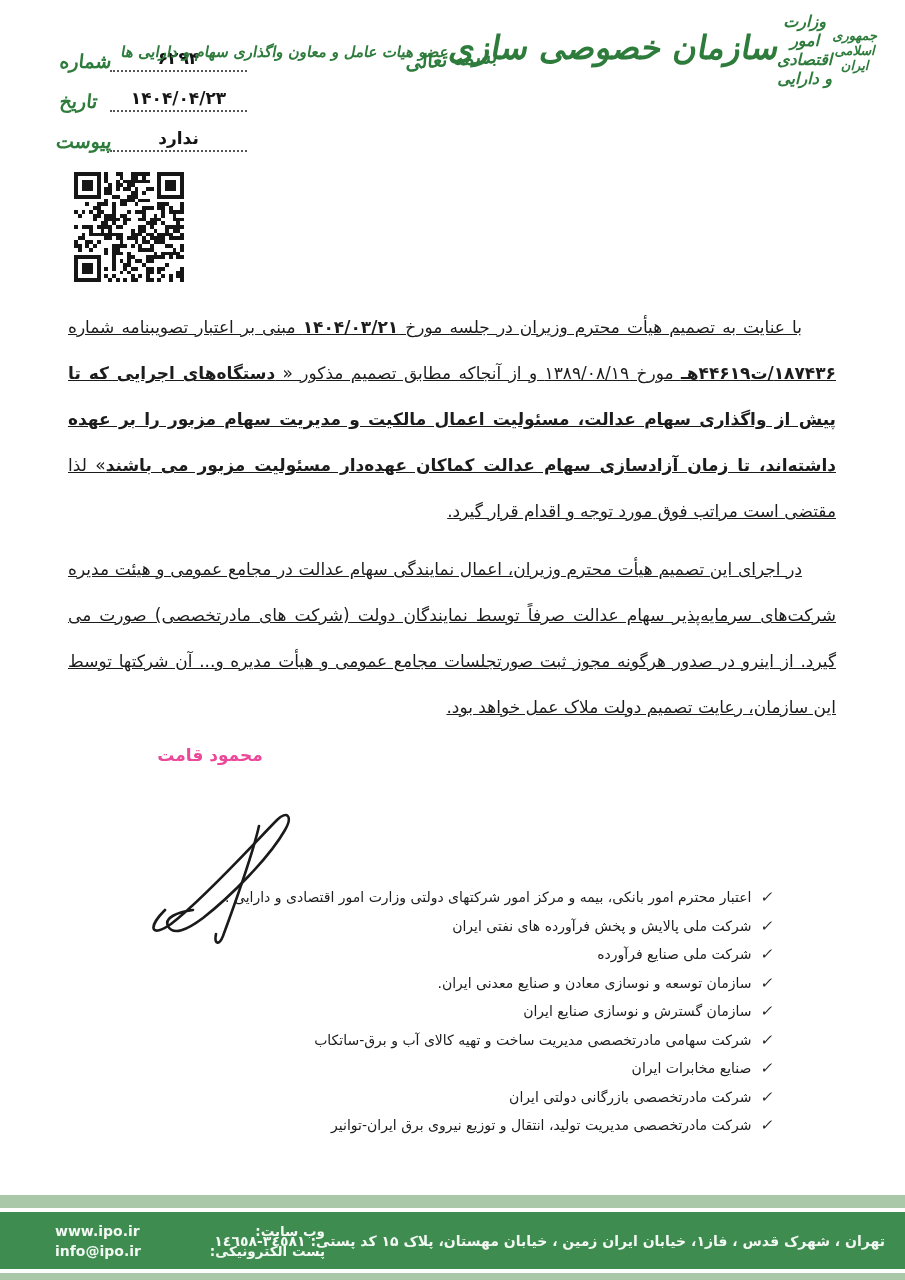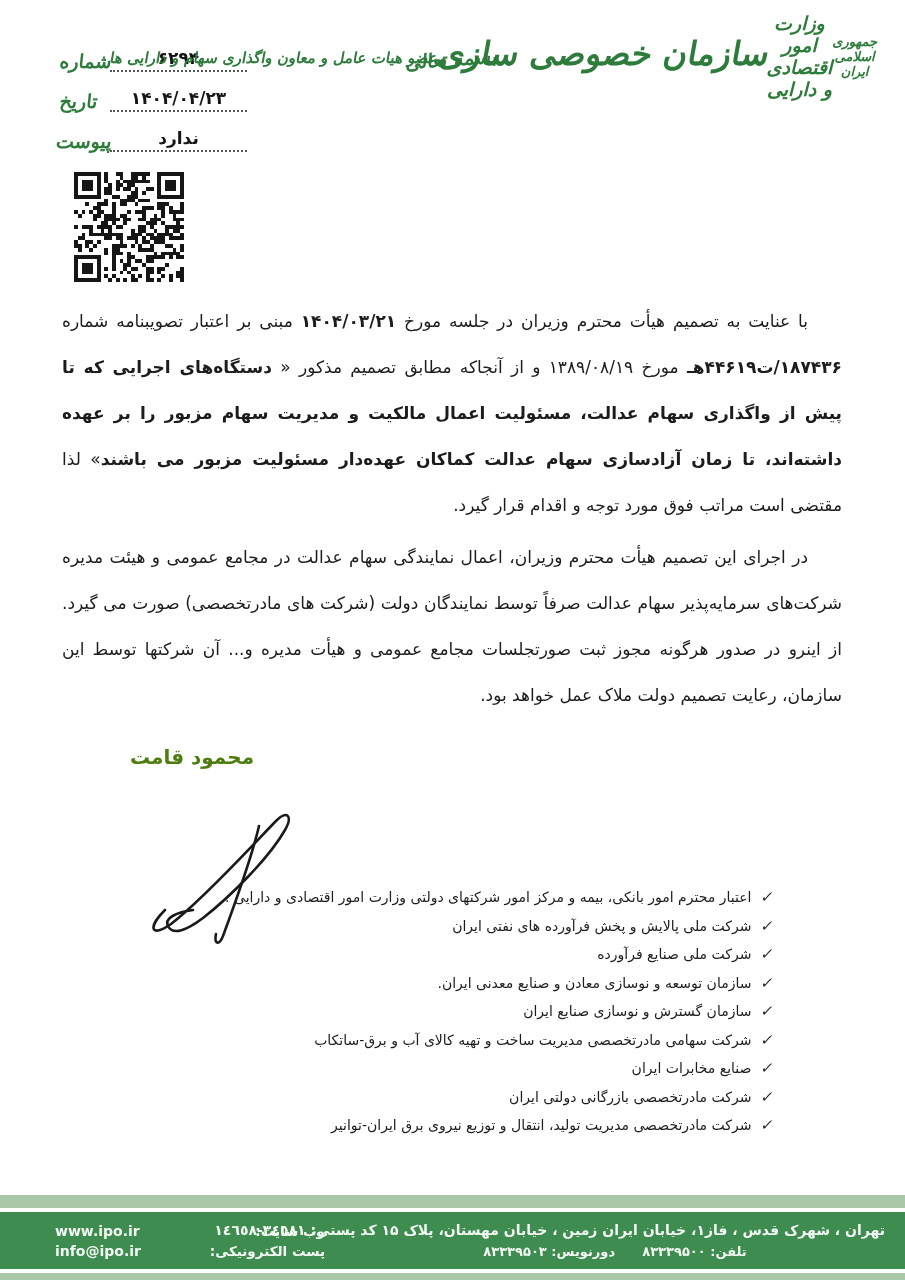--- a/index.html
+++ b/index.html
@@ -30,42 +30,42 @@
     color:#2e7c3c; font-size:19px; transform:rotate(-4deg) skewX(6deg);
   }
   
   .header-right {
     position:absolute; top:12px; right:28px; width:300px;
     display:flex; flex-direction:row; align-items:center; text-align:center;
     color:#2e7c3c;
   }
   .emblem { width:62px; height:76px; margin-bottom:4px; }
   .gov-line1 { font-family:"DejaVu Serif", serif; font-style:italic; font-size:13px; font-weight:bold; margin-bottom:3px; }
-  .gov-line2 { font-family:"DejaVu Serif", serif; font-style:italic; font-size:19px; font-weight:bold; margin-bottom:4px; }
+  .gov-line2 { font-family:"DejaVu Serif", serif; font-style:italic; font-size:16px; font-weight:bold; margin-bottom:4px; }
   .org-title {
     font-family:"DejaVu Serif", serif; font-style:italic; font-weight:bold;
     font-size:33px; line-height:40px; white-space:nowrap; transform:skewX(4deg);
     margin-bottom:8px;
   }
   .org-subtitle {
     font-family:"DejaVu Serif", serif; font-style:italic; font-weight:bold;
     font-size:15px; white-space:nowrap; transform:skewX(4deg);
   }
   
   .qr { position:absolute; top:172px; left:74px; width:110px; height:110px; }
   
   .body-text {
     position:absolute; top:292px; right:57px; width:792px;
     font-size:17px; line-height:46px; text-align:justify; direction:rtl;
   }
-  .body-text p { text-indent:34px; margin:6px; }
+  .body-text p { text-indent:34px; margin:12px;text-decoration:underline; }
   .body-text .b { font-weight:bold; }
   
-  .sig-name { position:absolute; top:745px; right:628px; width:170px; text-align:center;
-    font-weight:bold; font-size:20px; color:#4d7c0f; }
+  .sig-name { position:absolute; top:745px; right:610px; width:170px; text-align:center;
+    font-weight:bold; font-size:17px; color:#ec4899; }
   .sig-scribble { position:absolute; top:786px; right:585px; width:185px; height:165px; }
   .cc-block { position:absolute; top:883px; right:53px; direction:rtl; text-align:right; }
   .cc-title { font-weight:bold; font-size:15px; margin-bottom:8px; }
   .cc-list { list-style:none; margin-left:0; margin-right:78px; }
   .cc-list li { font-size:14px; line-height:28.5px; white-space:nowrap; }
   .cc-check { display:inline-block; margin-left:10px; font-weight:bold; font-size:15px;
     transform:skewX(-12deg); color:#222; }
   
   .footer-light-top { position:absolute; left:0; top:1195px; width:905px; height:13px; background:#a8c8a8; }
   .footer-dark { position:absolute; left:0; top:1212px; width:905px; height:57px; background:#3e8c50;
@@ -549,27 +549,20 @@
         <li><span class="cc-check">✓</span><span>شرکت مادرتخصصی مدیریت تولید، انتقال و توزیع نیروی برق ایران-توانیر</span></li>
       </ul>
   </div>
 
   <div class="footer-light-top"></div>
   <div class="footer-dark">
     <div class="footer-address-col">
       <div class="footer-address-line">
         <span>تهران ، شهرک قدس ، فاز۱، خیابان ایران زمین ، خیابان مهستان، پلاک ۱۵  کد پستی: </span><span class="ltr">١٤٦٥٨-٣٤٥٨١</span>
       </div>
-      <div class="footer-phone-line">
-        <span>تلفن:</span>
-        <span class="num">۸۳۳۳۹۵۰۰</span>
-        &nbsp;&nbsp;&nbsp;&nbsp;
-        <span>دورنویس:</span>
-        <span class="num">۸۳۳۳۹۵۰۳</span>
-      </div>
     </div>
     <div class="footer-web-col">
       <div class="footer-web-row">
         <span class="footer-web-label">وب سایت:</span>
         <span class="footer-web-value">www.ipo.ir</span>
       </div>
       <div class="footer-web-row">
         <span class="footer-web-label">پست الکترونیکی:</span>
         <span class="footer-web-value">info@ipo.ir</span>
       </div>

